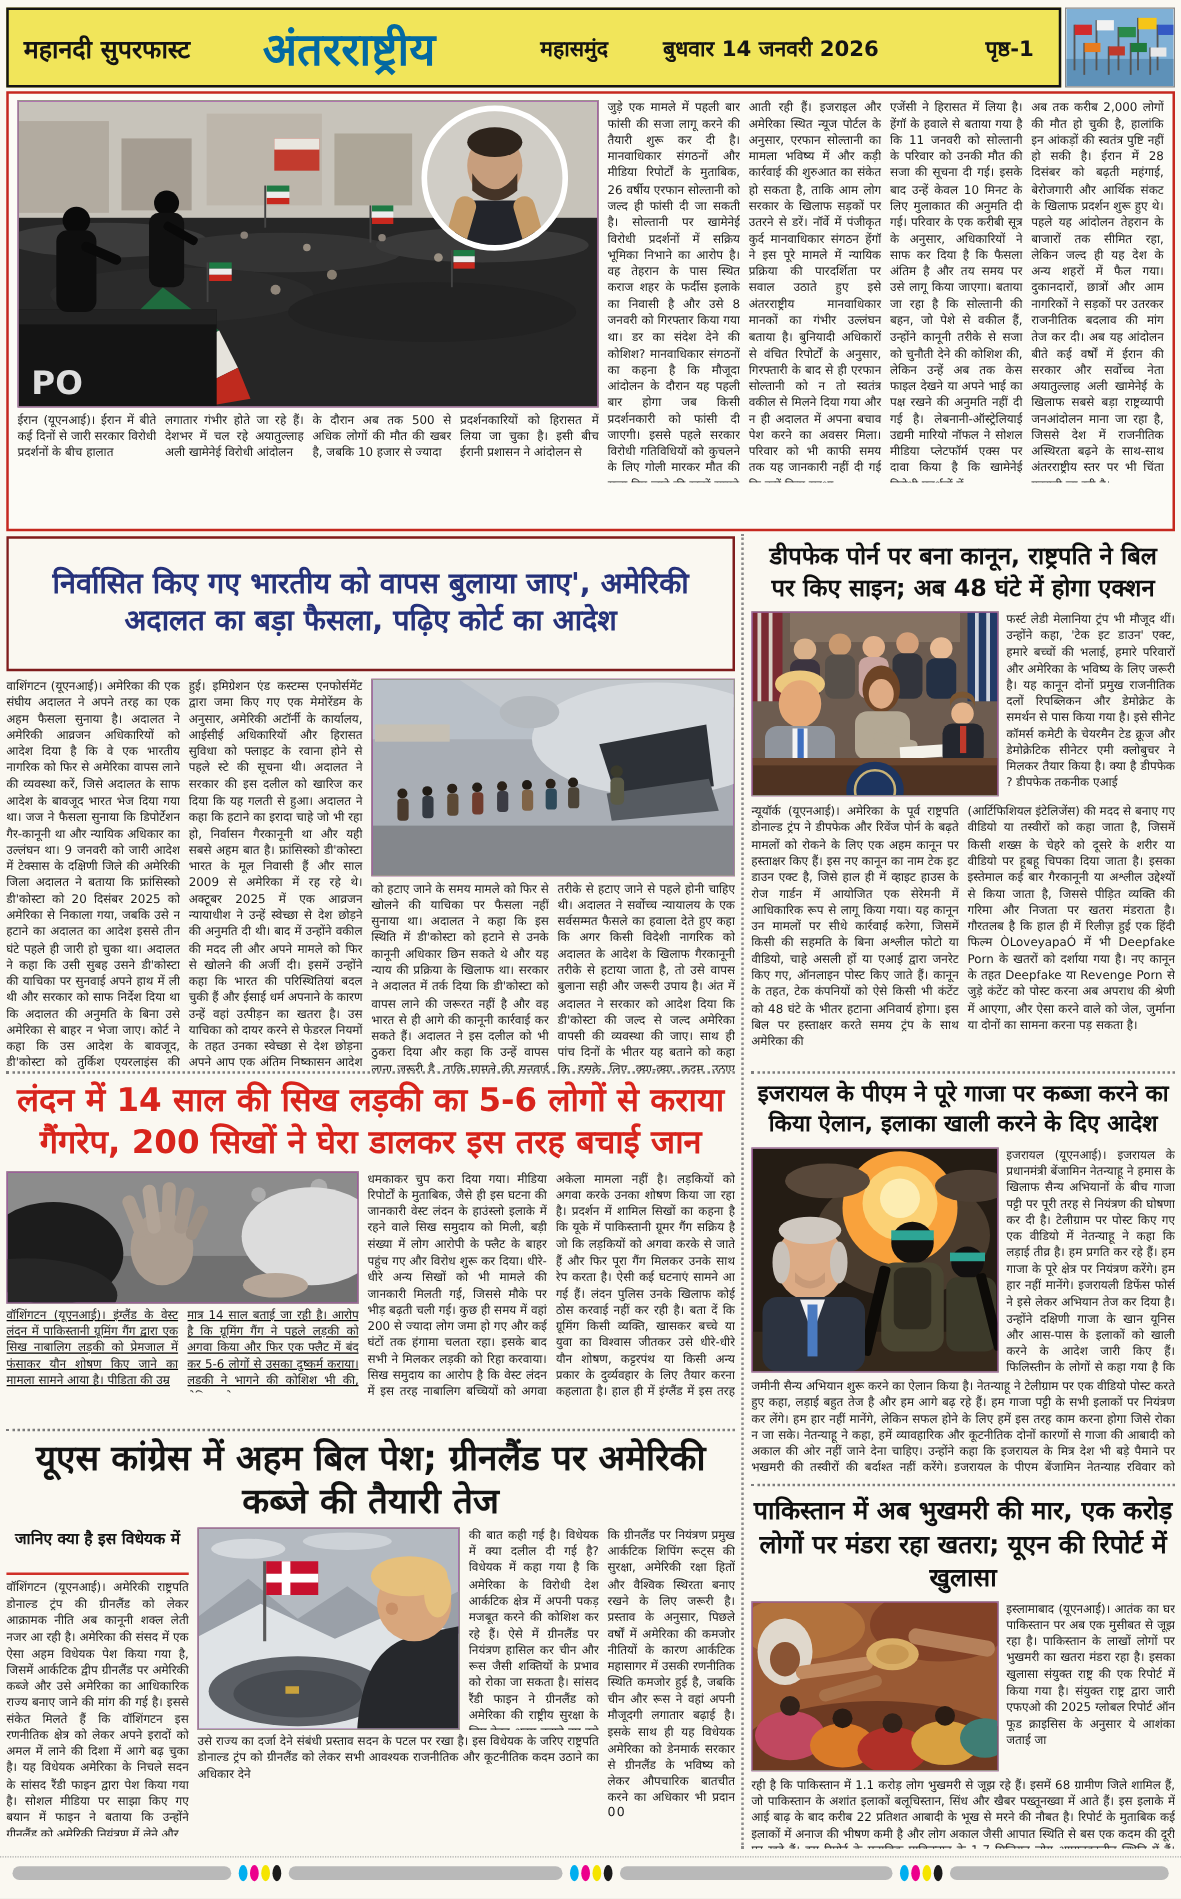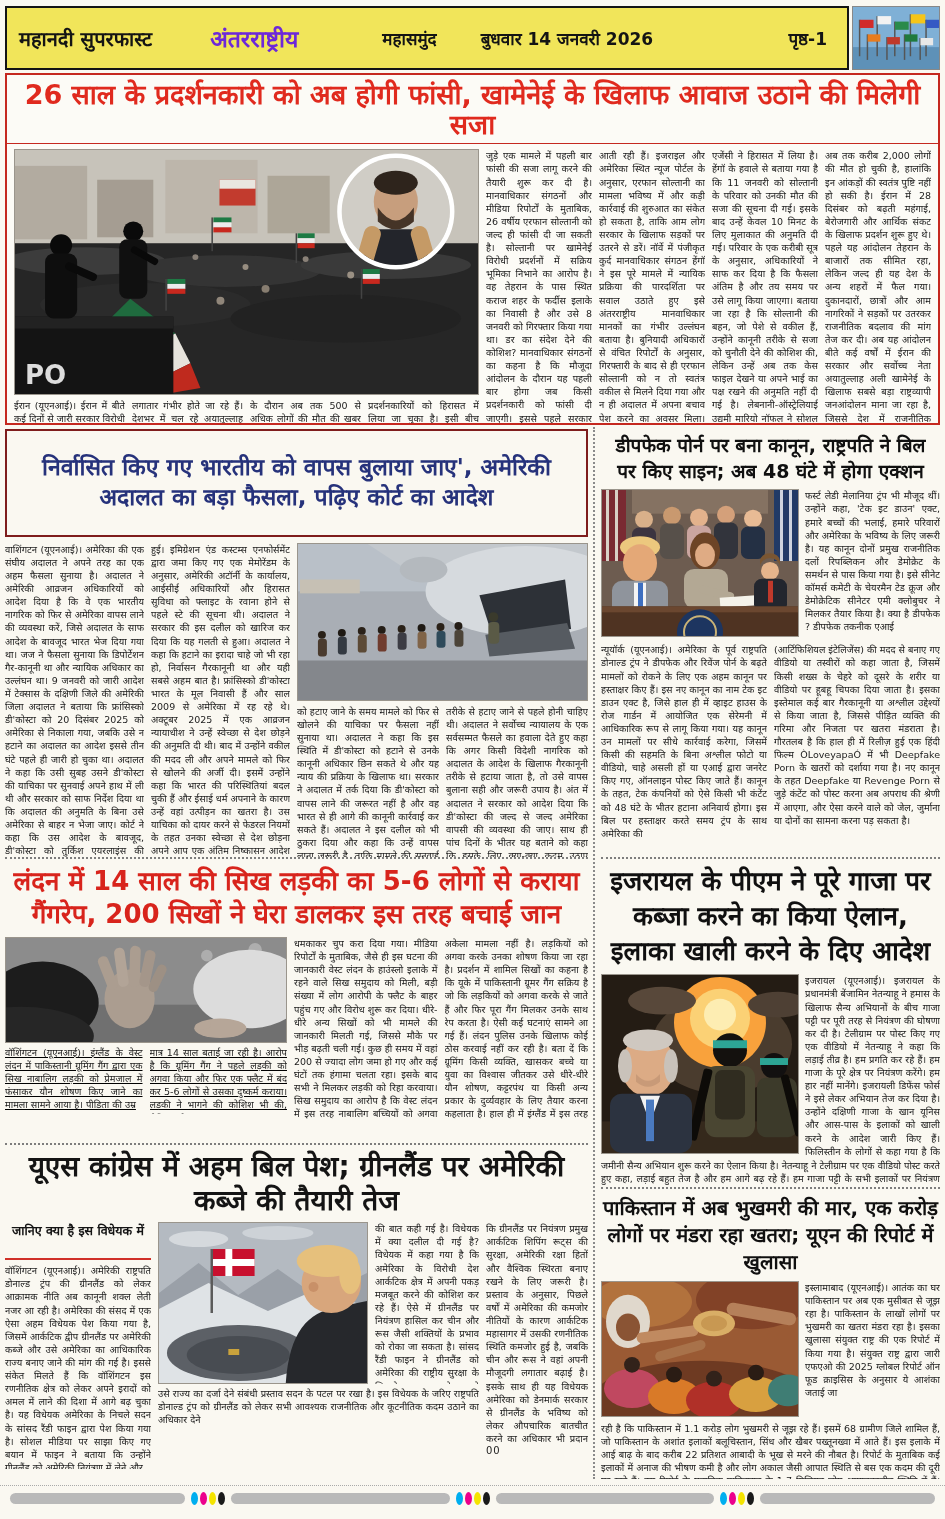--- a/index.html
+++ b/index.html
@@ -5,21 +5,21 @@
   html,body{margin:0;padding:0;background:#e8e6df;}
   .page{width:945px;height:1519px;background:#faf8f1;font-family:"DejaVu Sans",sans-serif;
         position:relative;overflow:hidden;margin:0 auto;box-sizing:border-box;}
   *,*:before,*:after{box-sizing:border-box;}
 
   
   .mast{margin:6px 5px 3px;display:flex;align-items:stretch;gap:3px;height:64px;}
   .mastband{flex:1;border:2px solid #141414;background:#f1e55a;display:flex;align-items:center;
             gap:18px;padding:0 12px;}
   .mast-paper{font-size:20px;font-weight:bold;color:#141414;white-space:nowrap;}
-  .mast-section{font-size:23px;font-weight:bold;color:#6d28d9;white-space:nowrap;margin:0 26px 0 40px;}
+  .mast-section{font-size:36px;font-weight:bold;color:#0369a1;white-space:nowrap;margin:0 26px 0 40px;}
   .mast-city{font-size:17px;font-weight:bold;color:#141414;margin-left:40px;}
   .mast-date{font-size:17px;font-weight:bold;color:#141414;margin-left:26px;}
   .mast-page{font-size:17px;font-weight:bold;color:#141414;margin-left:auto;margin-right:8px;}
   .mast-flags{width:88px;flex:none;border:1px solid #888;overflow:hidden;}
   .mast-flags svg{display:block;width:100%;height:100%;}
 
   
   .bt{font-size:9.5px;line-height:1.38;text-align:justify;color:#1c1c1c;overflow:hidden;
       word-break:break-word;}
   .photo{border:1px solid #9a958c;overflow:hidden;background:#a21caf;}
@@ -82,21 +82,21 @@
   #deepfake{height:430px;}
   .df-hl{color:#101010;font-size:19px;line-height:1.35;padding:6px 2px 5px;}
   .df-top{display:flex;gap:6px;height:150px;}
   .df-img{width:198px;flex:none;height:148px;}
   .df-side{flex:1;}
   .df-cols{display:flex;gap:7px;margin-top:4px;height:208px;}
   .df-cols .bt{flex:1;}
 
   
   #gaza{height:330px;}
-  .gz-hl{color:#101010;font-size:26px;line-height:1.35;padding:5px 0 5px;}
+  .gz-hl{color:#101010;font-size:18px;line-height:1.35;padding:5px 0 5px;}
   .gz-top{display:flex;gap:6px;height:182px;}
   .gz-img{width:198px;flex:none;height:180px;}
   .gz-side{flex:1;}
   .gz-full{margin-top:3px;height:74px;}
 
   
   #pakistan{height:292px;}
   .pk-hl{color:#101010;font-size:20px;line-height:1.35;padding:6px 0 5px;}
   .pk-top{display:flex;gap:6px;height:138px;}
   .pk-img{width:198px;flex:none;height:136px;}
@@ -144,21 +144,20 @@
           <rect x="35" y="33" width="13" height="8" fill="#c0392b"></rect>
         <rect x="52" y="30" width="1.5" height="28" fill="#555"></rect>
           <rect x="53" y="30" width="13" height="8" fill="#1f7a3c"></rect>
         <rect x="68" y="34" width="1.5" height="24" fill="#555"></rect>
           <rect x="69" y="34" width="13" height="8" fill="#e8e8e8"></rect>
       </svg>
     </div>
   </div>
 
   <div class="a1 art" id="iran">
-    <div class="hl a1-hl">26 साल के प्रदर्शनकारी को अब होगी फांसी, खामेनेई के खिलाफ आवाज उठाने की मिलेगी सजा</div>
     <div class="a1-body">
       <div class="a1-left">
         <div class="photo ir-photo">
           <svg viewBox="0 0 462 246" preserveAspectRatio="none">
             <rect width="462" height="246" fill="#c7c3ba"></rect>
             <rect x="0" y="16" width="72" height="74" fill="#b2aba0"></rect>
               <rect x="82" y="30" width="56" height="58" fill="#a59d92"></rect>
             <rect x="150" y="10" width="92" height="74" fill="#bdb6ab"></rect>
               <rect x="252" y="26" width="62" height="58" fill="#ada698"></rect>
             <rect x="204" y="30" width="36" height="26" fill="#c23b2e"></rect>

